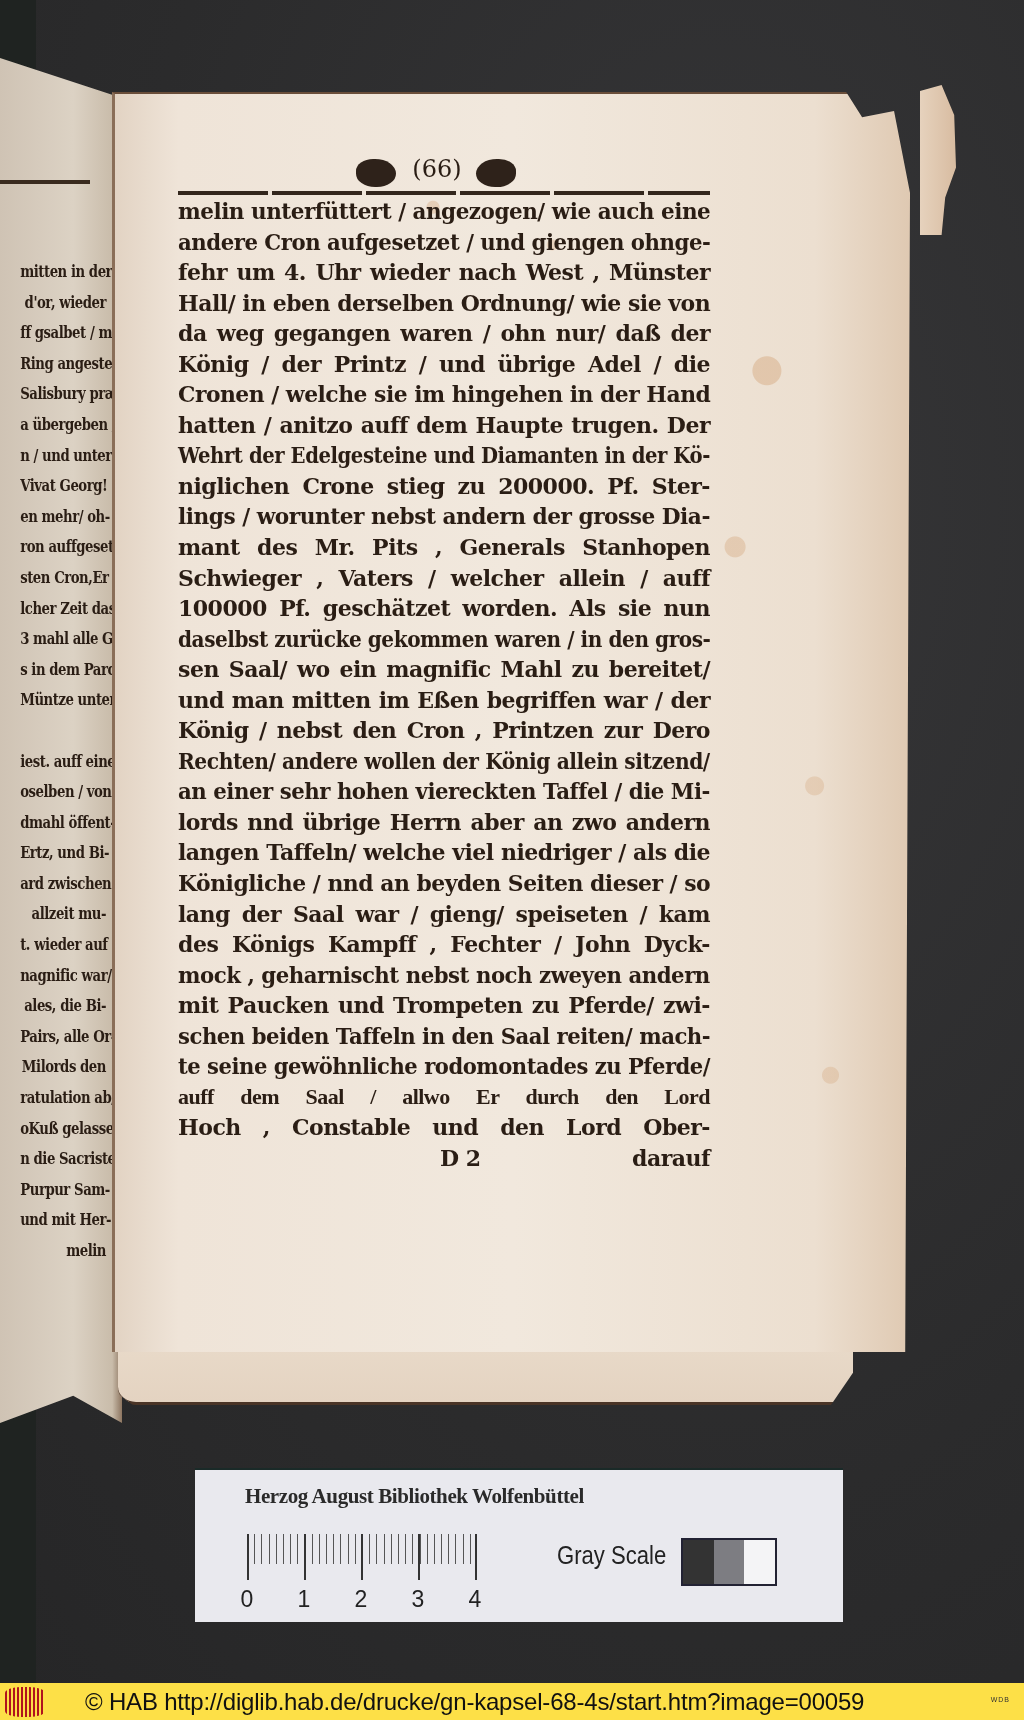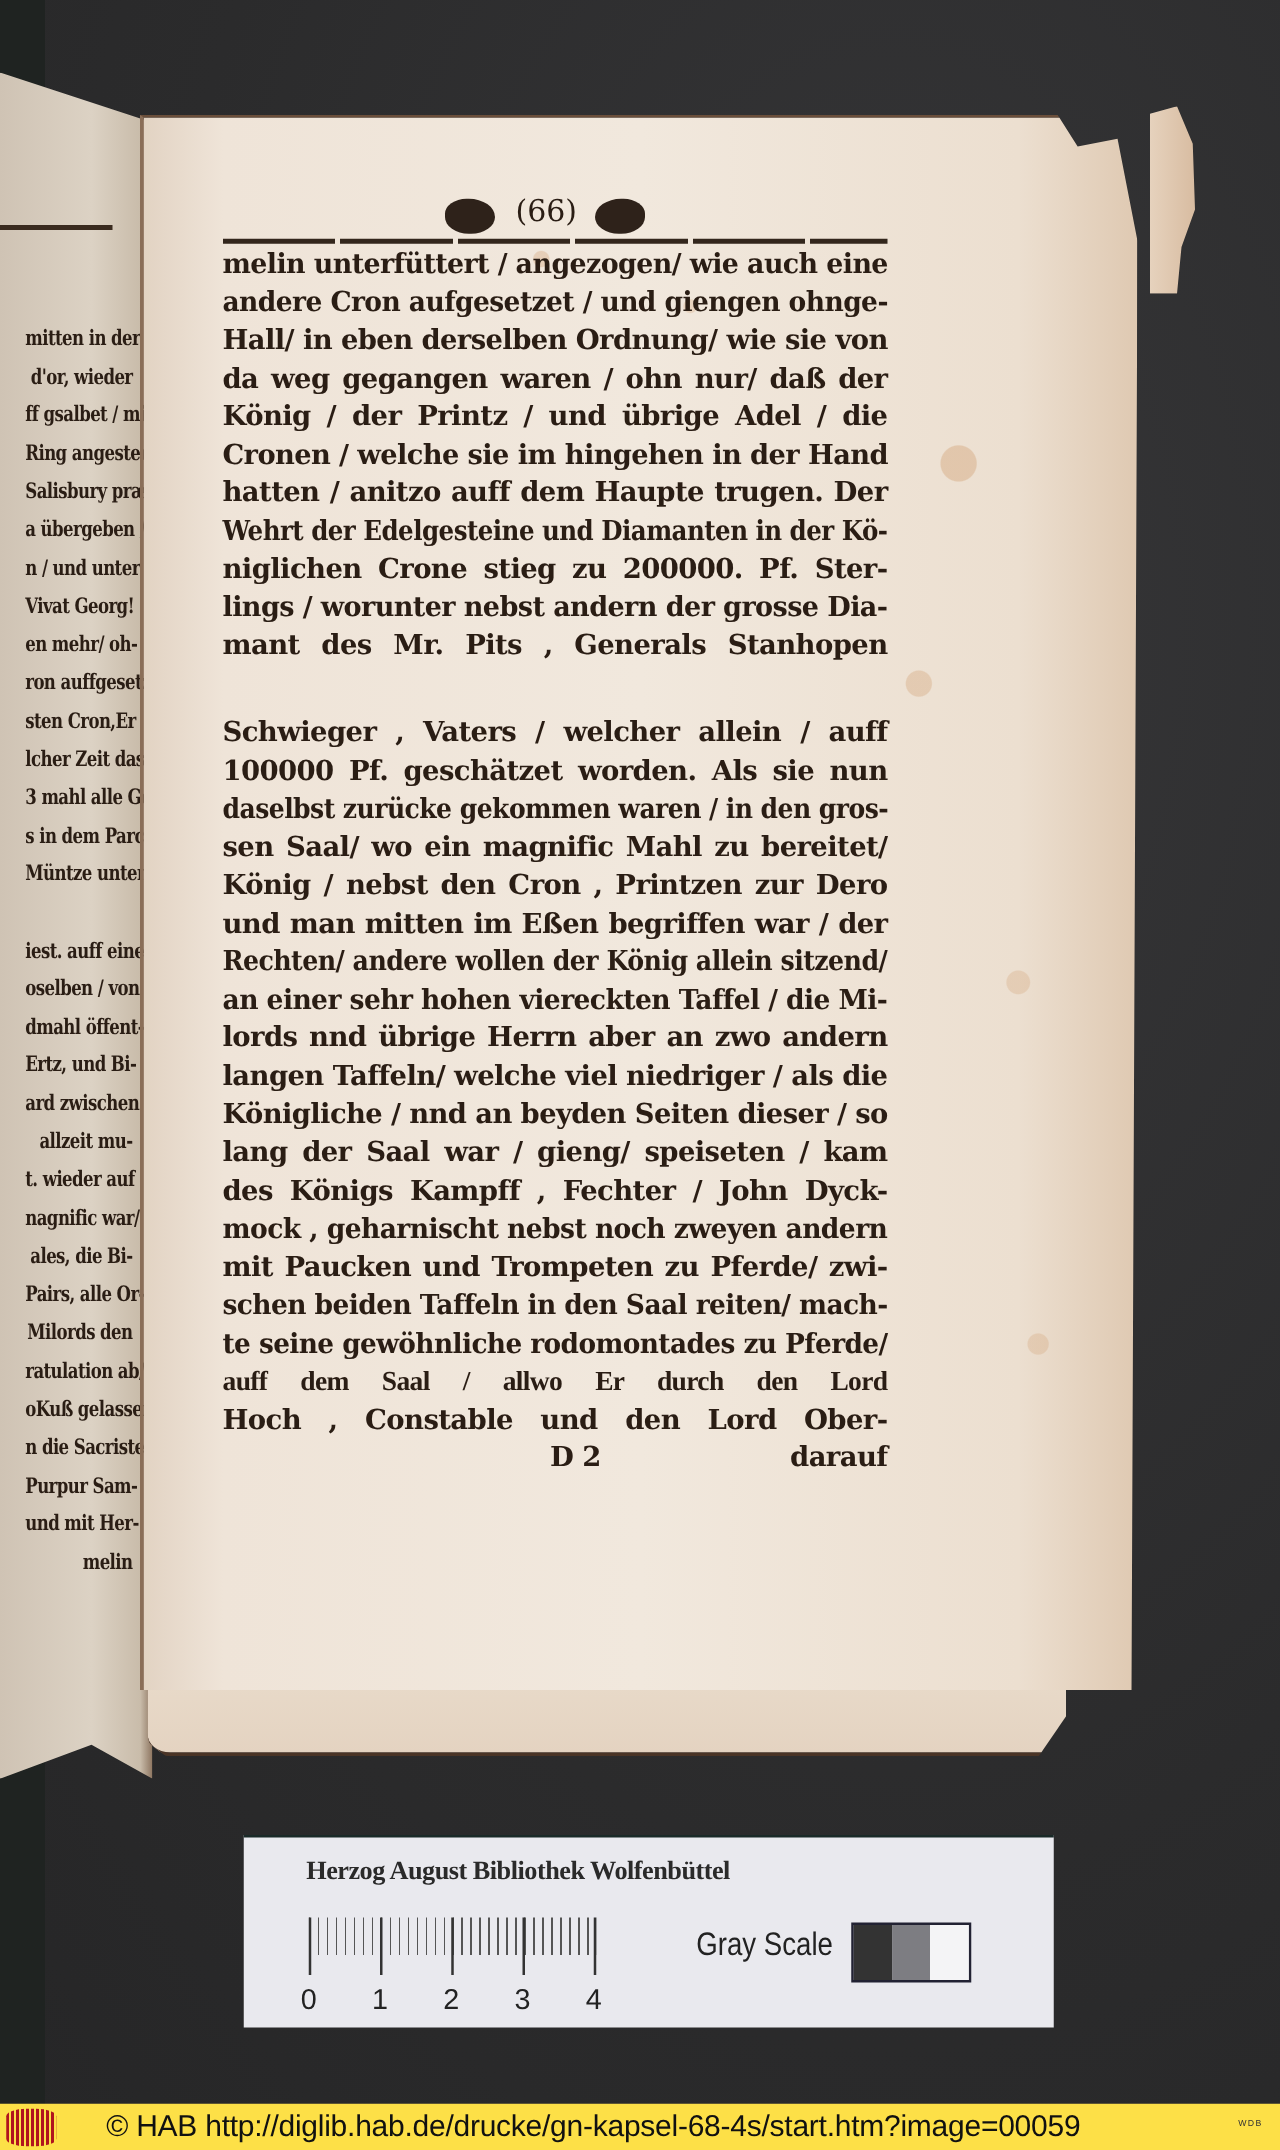--- a/index.html
+++ b/index.html
@@ -204,35 +204,36 @@
 <div class="page-header">
   <div class="ornament left"></div>
   <div class="page-number">(66)</div>
   <div class="ornament right"></div>
   <div class="header-rule"></div>
 </div>
 
 <div class="text-block" id="text-block">
     <span class="text-line" style="display: block; text-align: left; transform: scaleX(0.978); width: 544px;">melin unterfüttert /  angezogen/ wie auch eine</span>
     <span class="text-line" style="display: block; text-align: left; transform: scaleX(0.966); width: 551px;">andere Cron aufgesetzet /  und giengen ohnge-</span>
+    <span class="text-line" style="display: block; text-align: justify; width: 532px;">fehr um 4. Uhr wieder nach  West , Münster</span>
     <span class="text-line" style="display: block; text-align: left; transform: scaleX(0.998); width: 533px;">Hall/  in eben derselben Ordnung/ wie sie von</span>
     <span class="text-line" style="display: block; text-align: justify; width: 532px;">da weg  gegangen  waren /  ohn nur/  daß der</span>
     <span class="text-line" style="display: block; text-align: justify; width: 532px;">König /  der Printz /   und übrige Adel /  die</span>
     <span class="text-line" style="display: block; text-align: left; transform: scaleX(0.993); width: 536px;">Cronen /   welche sie im hingehen in der Hand</span>
     <span class="text-line" style="display: block; text-align: justify; width: 532px;">hatten /  anitzo auff dem Haupte trugen.  Der</span>
     <span class="text-line" style="display: block; text-align: left; transform: scaleX(0.894); width: 595px;">Wehrt der Edelgesteine und Diamanten in der Kö-</span>
     <span class="text-line" style="display: block; text-align: justify; width: 532px;">niglichen  Crone  stieg  zu  200000. Pf.  Ster-</span>
     <span class="text-line" style="display: block; text-align: left; transform: scaleX(0.985); width: 540px;">lings /  worunter nebst andern der grosse Dia-</span>
     <span class="text-line" style="display: block; text-align: justify; width: 532px;">mant des Mr. Pits ,   Generals Stanhopen</span>
-    <span class="text-line" style="display: block; text-align: justify; width: 532px; margin-top: 39px;">Schwieger , Vaters /    welcher allein /   auff</span>
+    <span class="text-line" style="display: block; text-align: justify; width: 532px;">Schwieger , Vaters /    welcher allein /   auff</span>
     <span class="text-line" style="display: block; text-align: justify; width: 532px;">100000  Pf.  geschätzet  worden.   Als sie nun</span>
     <span class="text-line" style="display: block; text-align: left; transform: scaleX(0.913); width: 583px;">daselbst zurücke gekommen waren /  in den gros-</span>
     <span class="text-line" style="display: block; text-align: justify; width: 532px;">sen Saal/  wo ein magnific Mahl zu bereitet/</span>
+    <span class="text-line" style="display: block; text-align: justify; width: 532px;">und man mitten im Eßen begriffen war /   der</span>
     <span class="text-line" style="display: block; text-align: justify; width: 532px;">König /   nebst den Cron , Printzen zur Dero</span>
-    <span class="text-line" style="display: block; text-align: justify; width: 532px;">und man mitten im Eßen begriffen war /   der</span>
     <span class="text-line" style="display: block; text-align: left; transform: scaleX(0.92); width: 578px;">Rechten/ andere wollen der König allein sitzend/</span>
     <span class="text-line" style="display: block; text-align: left; transform: scaleX(0.967); width: 550px;">an einer sehr hohen viereckten Taffel /   die Mi-</span>
     <span class="text-line" style="display: block; text-align: justify; width: 532px;">lords  nnd  übrige  Herrn  aber  an zwo  andern</span>
     <span class="text-line" style="display: block; text-align: justify; width: 532px;">langen Taffeln/  welche viel niedriger /    als die</span>
     <span class="text-line" style="display: block; text-align: left; transform: scaleX(0.996); width: 534px;">Königliche /   nnd an beyden Seiten dieser / so</span>
     <span class="text-line" style="display: block; text-align: justify; width: 532px;">lang der Saal war /    gieng/ speiseten /   kam</span>
     <span class="text-line" style="display: block; text-align: justify; width: 532px;">des Königs Kampff , Fechter /     John Dyck-</span>
     <span class="text-line" style="display: block; text-align: left; transform: scaleX(0.967); width: 550px;">mock ,   geharnischt nebst noch zweyen andern</span>
     <span class="text-line" style="display: block; text-align: justify; width: 532px;">mit Paucken und Trompeten zu Pferde/  zwi-</span>
     <span class="text-line" style="display: block; text-align: left; transform: scaleX(0.964); width: 552px;">schen beiden Taffeln in den Saal reiten/  mach-</span>

